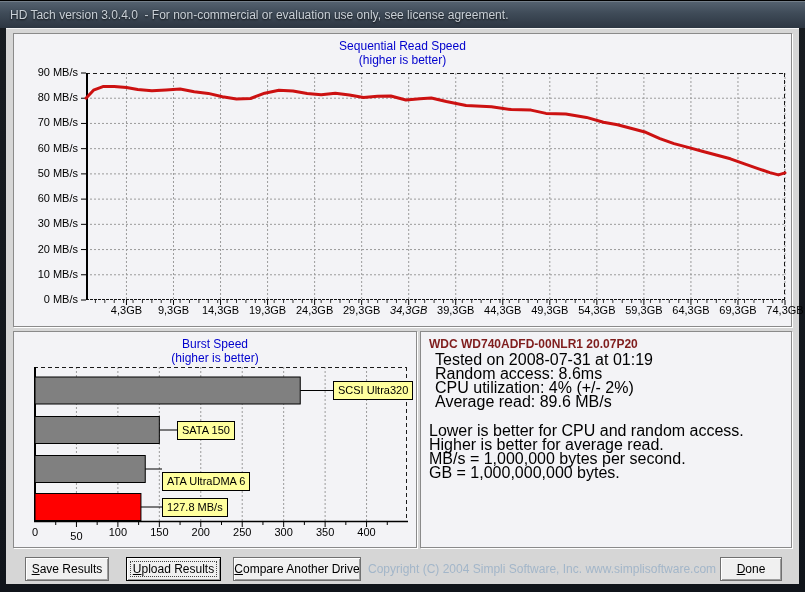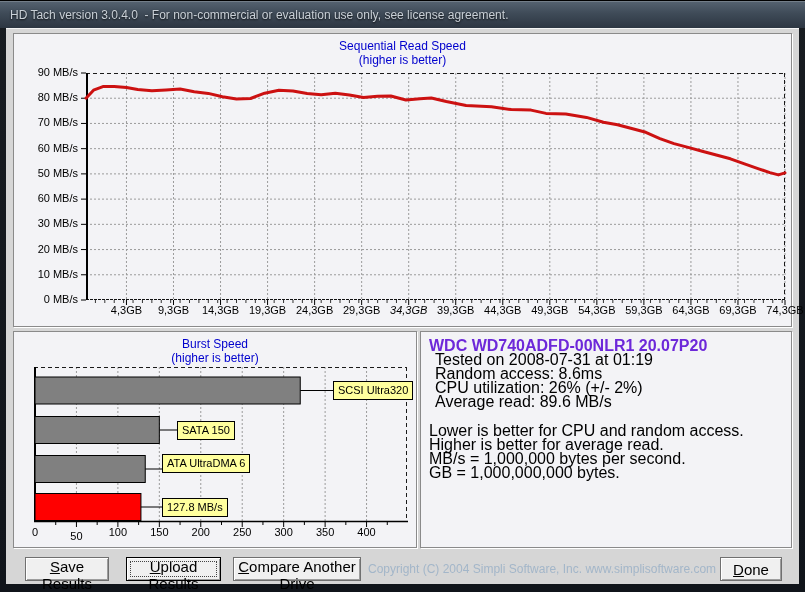--- a/index.html
+++ b/index.html
@@ -44,31 +44,31 @@
   .ticklabel {
     position:absolute; font-size:11px; color:#000; white-space:nowrap;
   }
   .ylab { width:64px; text-align:right; left:0; }
   .xlab { transform:translateX(-50%); }
   .barlabel {
     position:absolute; background:#ffff9e; border:1px solid #000;
     font-size:11px; line-height:15px; padding:1px 4px; white-space:nowrap; color:#000;
   }
   .drive {
-    position:absolute; left:8px; top:5px; font-size:16px; font-weight:bold; color:#6d28d9;
+    position:absolute; left:8px; top:5px; font-size:12px; font-weight:bold; color:#7f1d1d;
     white-space:nowrap;
   }
   #info-stats { position:absolute; left:14px; top:21px; }
   #info-notes { position:absolute; left:8px;  top:92px; }
   .iline { font-size:16px; line-height:14px; color:#000; white-space:nowrap; }
   .btn {
     position:absolute; top:529px; height:24px;
     background:#f0f0f0; border:1px solid #707070;
     box-shadow:inset 1px 1px 0 #ffffff, inset -1px -1px 0 #9d9d9d;
-    font-family:"Liberation Sans",sans-serif; font-size:15px; color:#000;
+    font-family:"Liberation Sans",sans-serif; font-size:12px; color:#000;
     text-align:center;
   }
   .btn.focused {
     border:1px solid #000;
     outline:1px dotted #444; outline-offset:-5px;
   }
   #btn-save    { left:19px;  width:84px; }
   #btn-upload  { left:120px; width:95px; }
   #btn-compare { left:227px; width:128px; }
   #btn-done    { left:714px; width:62px; }
@@ -290,42 +290,42 @@
             <line x1="266.24444444444447" y1="23.5" x2="299" y2="23.5" stroke="#000"></line>
             <rect x="1" y="49.5" width="124.33333333333333" height="27" fill="#808080" stroke="#000"></rect>
             <line x1="125.33333333333333" y1="63" x2="143" y2="63" stroke="#000"></line>
             <rect x="1" y="88.5" width="110.24222222222222" height="27" fill="#808080" stroke="#000"></rect>
             <line x1="111.24222222222222" y1="102" x2="128" y2="102" stroke="#000"></line>
             <rect x="1" y="126.5" width="105.932" height="27" fill="#ff0000" stroke="#000"></rect>
             <line x1="106.932" y1="140" x2="128" y2="140" stroke="#000"></line>
           </svg>
       <div class="barlabel" style="left: 299px; top: 14px;">SCSI Ultra320</div>
           <div class="barlabel" style="left: 143px; top: 53.5px;">SATA 150</div>
-          <div class="barlabel" style="left: 128px; top: 87px;">ATA UltraDMA 6</div>
+          <div class="barlabel" style="left: 128px; top: 105px;">ATA UltraDMA 6</div>
           <div class="barlabel" style="left: 128px; top: 130.5px;">127.8 MB/s</div>
         </div>
       <div id="burst-xlabels">
           <div class="ticklabel xlab" style="left: 21px; top: 194px;">0</div>
           <div class="ticklabel xlab" style="left: 62.4444px; top: 198px;">50</div>
           <div class="ticklabel xlab" style="left: 103.889px; top: 194px;">100</div>
           <div class="ticklabel xlab" style="left: 145.333px; top: 194px;">150</div>
           <div class="ticklabel xlab" style="left: 186.778px; top: 194px;">200</div>
           <div class="ticklabel xlab" style="left: 228.222px; top: 194px;">250</div>
           <div class="ticklabel xlab" style="left: 269.667px; top: 194px;">300</div>
           <div class="ticklabel xlab" style="left: 311.111px; top: 194px;">350</div>
           <div class="ticklabel xlab" style="left: 352.556px; top: 194px;">400</div>
         </div>
     </div>
 
     <div class="panel panel-info">
       <div class="drive">WDC WD740ADFD-00NLR1 20.07P20</div>
       <div id="info-stats">
           <div class="iline">Tested on 2008-07-31 at 01:19</div>
           <div class="iline">Random access: 8.6ms</div>
-          <div class="iline">CPU utilization: 26% (+/- 2%)</div>
+          <div class="iline">CPU utilization: 4% (+/- 2%)</div>
           <div class="iline">Average read: 89.6 MB/s</div>
         </div>
       <div id="info-notes">
           <div class="iline">Lower is better for CPU and random access.</div>
           <div class="iline">Higher is better for average read.</div>
           <div class="iline">MB/s = 1,000,000 bytes per second.</div>
           <div class="iline">GB = 1,000,000,000 bytes.</div>
         </div>
     </div>
 

